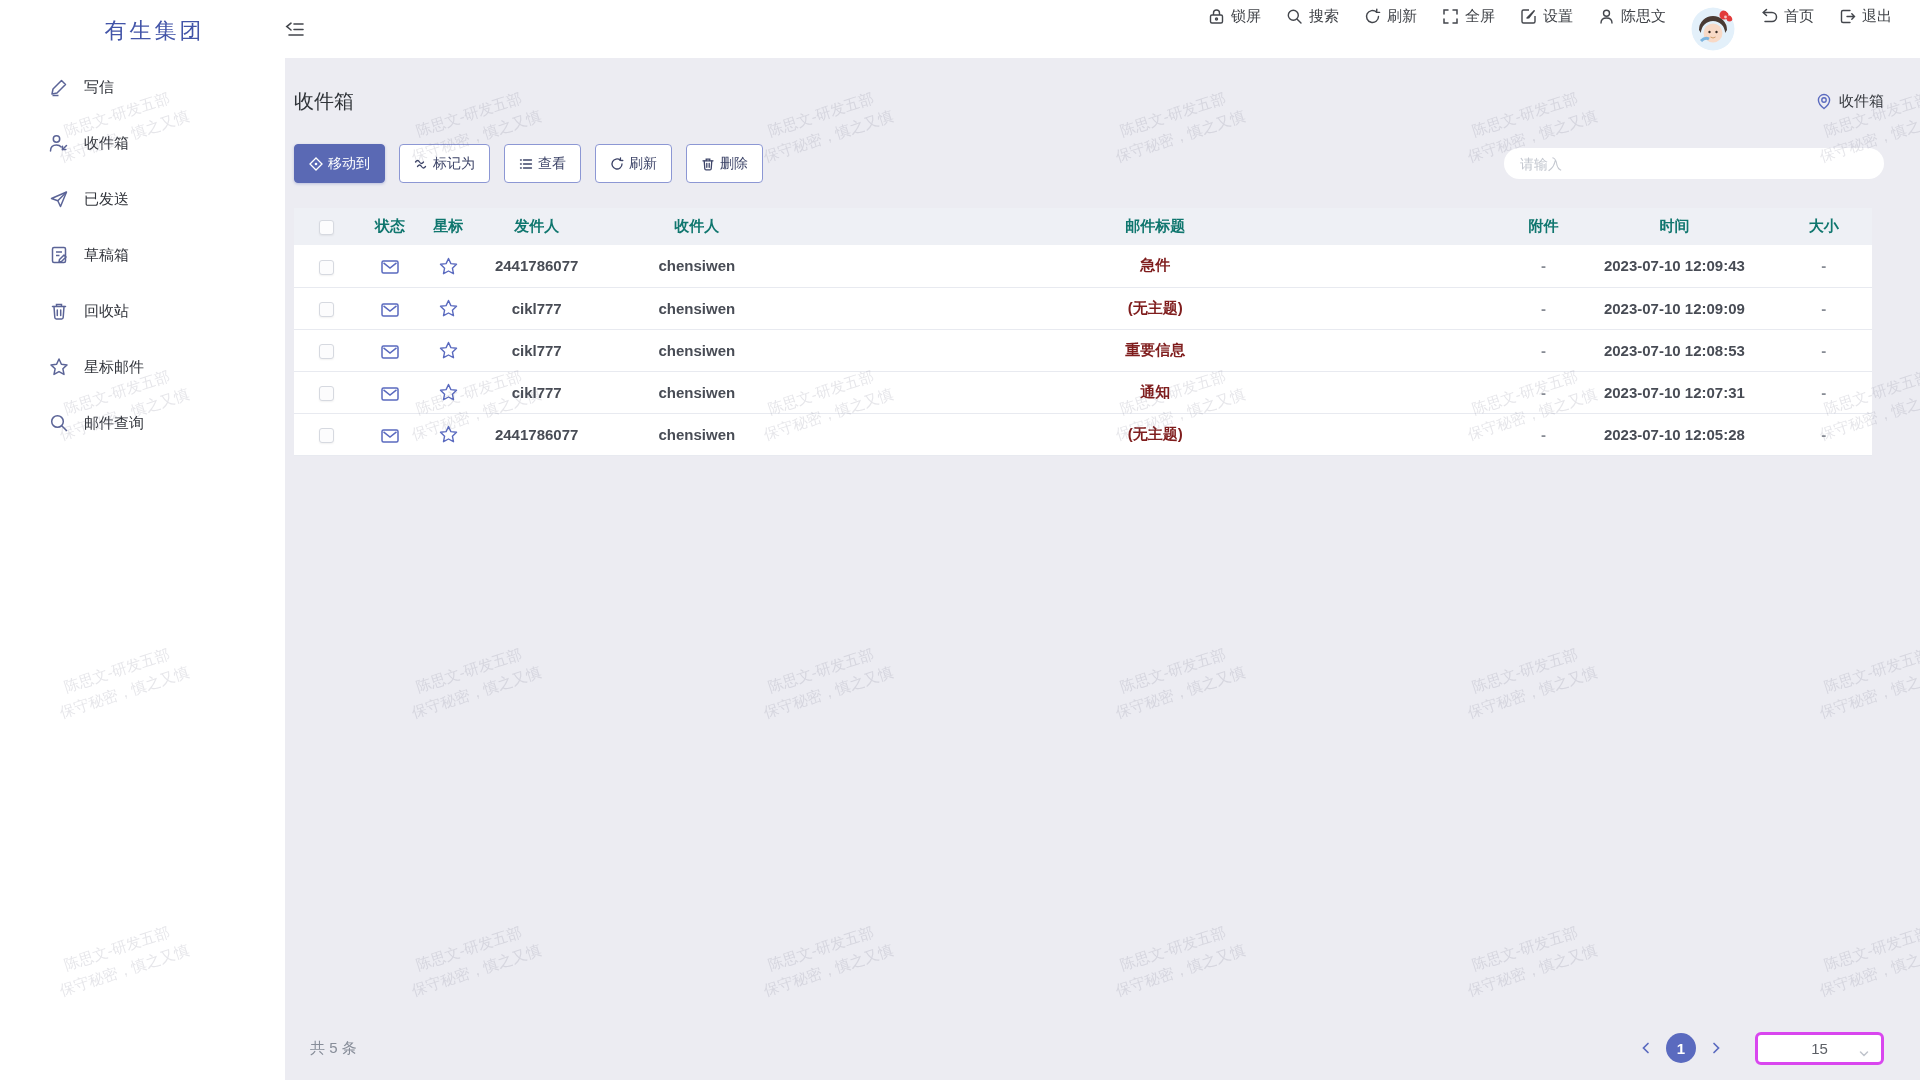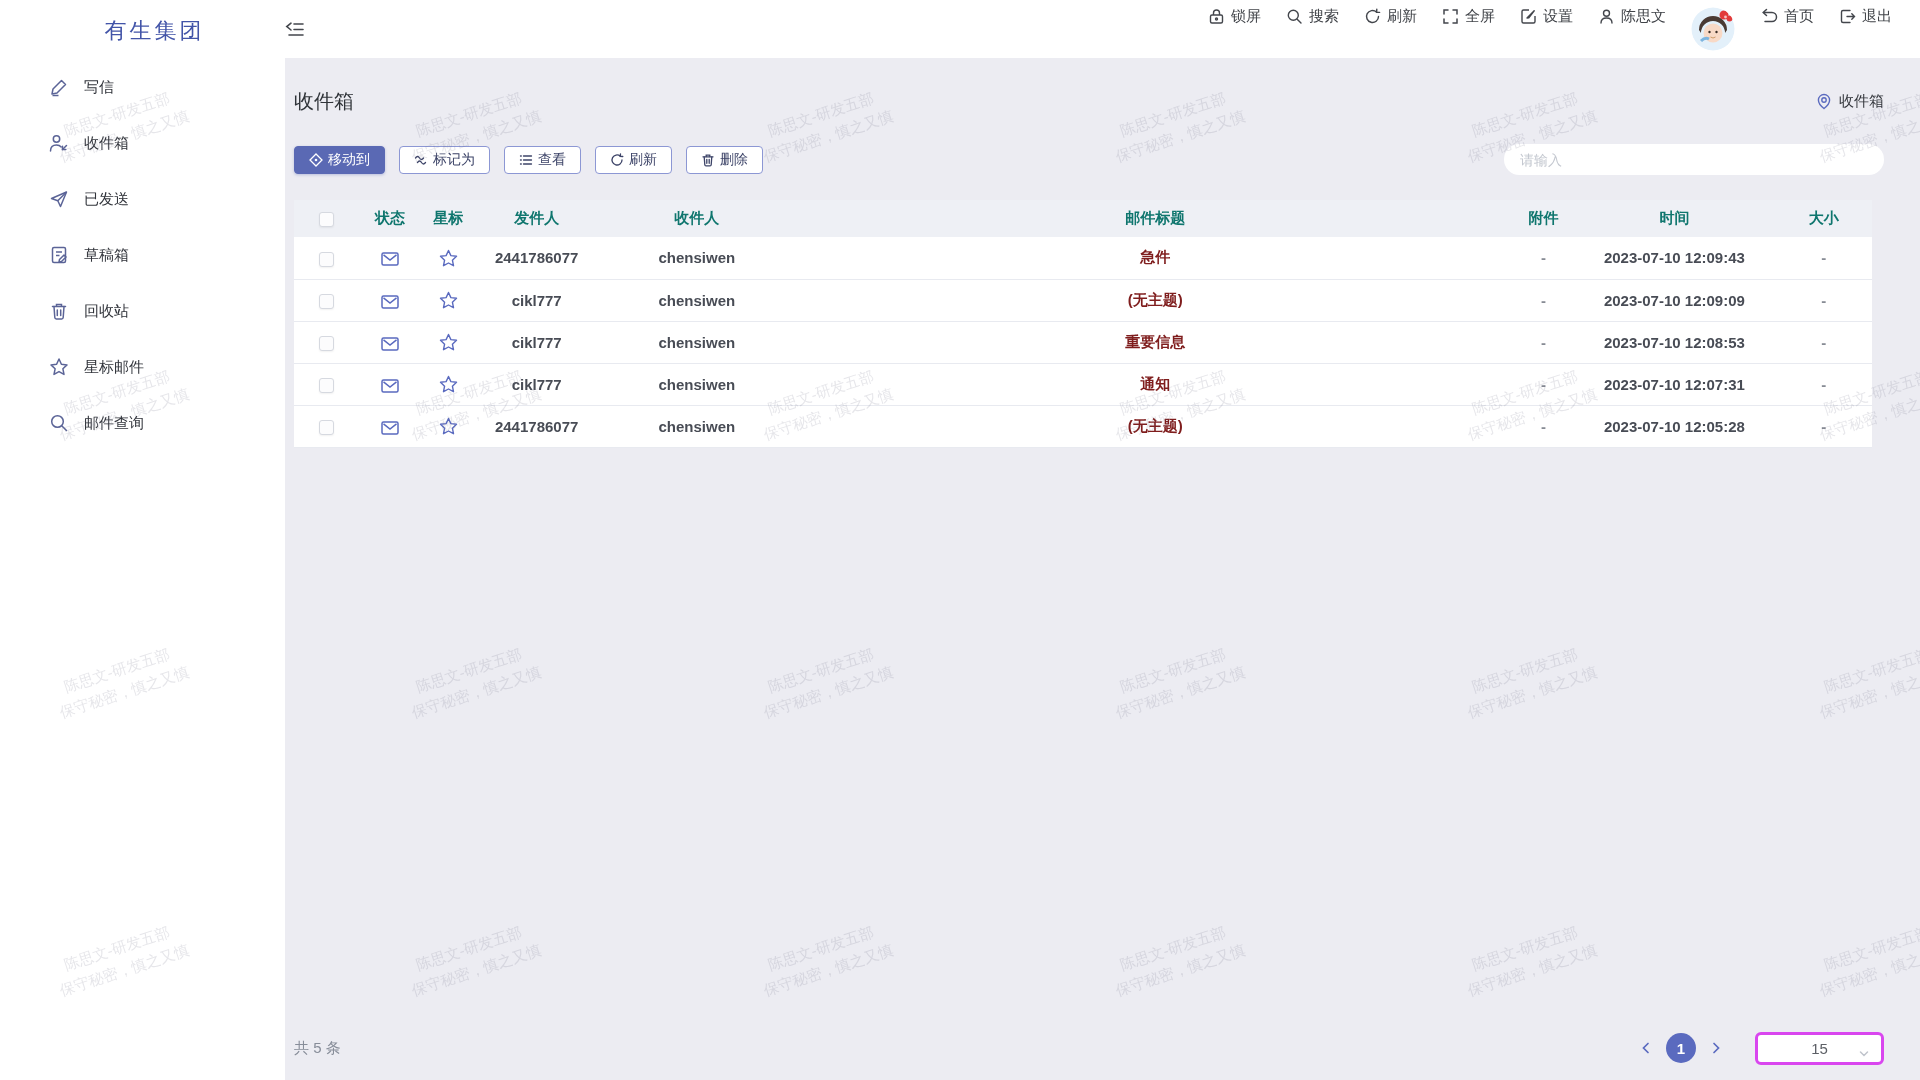--- a/index.html
+++ b/index.html
@@ -25,21 +25,21 @@
   .avatar { width:44px; height:44px; border-radius:50%; overflow:hidden; cursor:pointer; flex:none; }
 
   
   .content { position:absolute; left:261px; top:58px; right:0; bottom:0; background:#ececf2;
     padding:24px 36px 0 33px; }
   .title-row { display:flex; align-items:center; justify-content:space-between; margin-top:6px; }
   .page-title { font-size:20px; color:#2f3338; font-weight:400; }
   .breadcrumb { display:flex; align-items:center; gap:7px; font-size:15px; color:#33363c; }
 
   .toolbar { margin-top:29px; display:flex; align-items:center; gap:14px; }
-  .btn { height:28px; display:inline-flex; align-items:center; gap:5px; padding:0 14px;
+  .btn { height:39px; display:inline-flex; align-items:center; gap:5px; padding:0 14px;
     border-radius:4px; font-size:14px; cursor:pointer; background:#ffffff;
     border:1px solid #8c97d4; color:#3d4468; }
   .btn svg { flex:none; }
   .btn.primary { background:#5a69b4; border-color:#5a69b4; color:#ffffff;
     box-shadow:0 1px 3px rgba(90,105,180,.35); }
   .search-input { margin-left:auto; width:380px; height:31px; border:none; outline:none;
     border-radius:16px; background:#ffffff; padding:0 16px; font-size:14px; color:#333;
     font-family:"Liberation Sans","DejaVu Sans",sans-serif; }
   .search-input::placeholder { color:#c3c7cf; }
 
@@ -52,21 +52,21 @@
   td.b { font-weight:700; color:#484c55; }
   td.subj { font-weight:700; color:#7f1d1d; }
   td.dash { font-weight:700; color:#878b94; }
   .checkbox { display:inline-block; width:15px; height:15px; border:1px solid #d6d9e0;
     border-radius:3px; background:#fcfcfd; box-shadow:0 1px 2px rgba(0,0,0,.06); cursor:pointer; vertical-align:middle; }
   .rowicon { display:inline-flex; vertical-align:middle; cursor:pointer; }
 
   
   .footer { position:absolute; left:33px; right:36px; bottom:12px; height:40px;
     display:flex; align-items:center; }
-  .total { font-size:15px; color:#878d99; }
+  .total { font-size:15px; color:#878d99;margin-left:16px; }
   .pager { margin-left:auto; display:flex; align-items:center; }
   .pg-arrow { width:26px; height:26px; display:flex; align-items:center; justify-content:center; cursor:pointer; }
   .pg-num { width:30px; height:30px; border-radius:50%; background:#5a6abf; color:#ffffff;
     font-size:15px; font-weight:700; display:flex; align-items:center; justify-content:center;
     margin:0 7px; cursor:pointer; }
   .size-select { position:relative; margin-left:26px; width:129px; height:33px; background:#ffffff;
     border:3px solid #d946ef; border-radius:6px; display:flex; align-items:center; justify-content:center;
     font-size:15px; color:#5d6066; cursor:pointer; }
   .size-select .sel-chev { position:absolute; right:11px; top:11px; }
 

